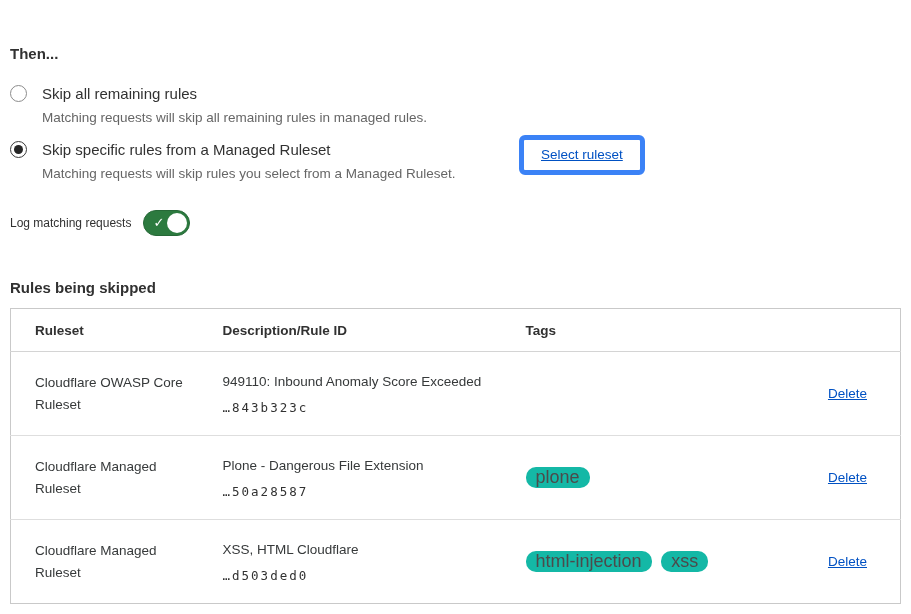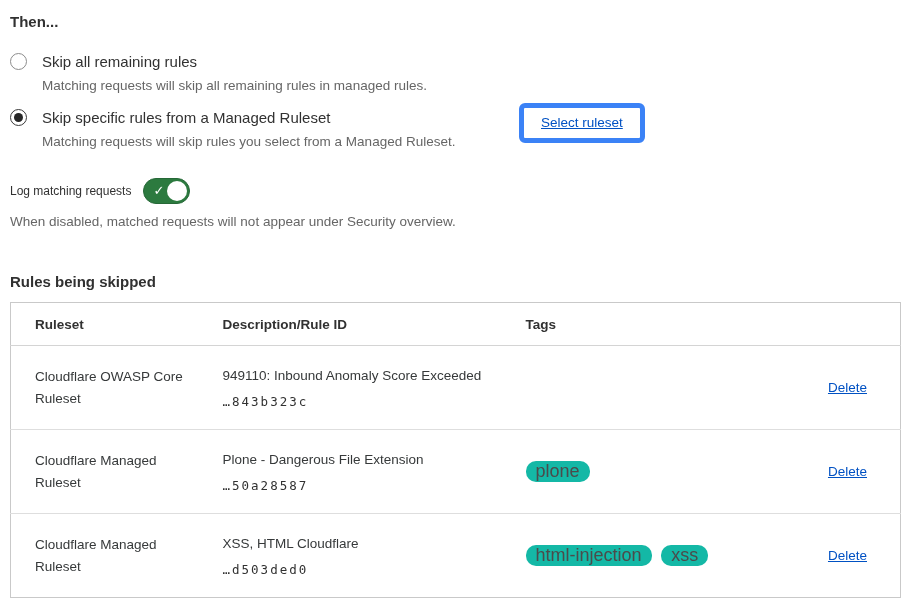--- a/index.html
+++ b/index.html
@@ -2,21 +2,21 @@
 <html><head>
 <meta charset="utf-8">
 <style>
   * { box-sizing: border-box; margin: 0; padding: 0; }
   html, body { background: #ffffff; }
   body {
     width: 911px; height: 614px; overflow: hidden;
     font-family: "Liberation Sans", "DejaVu Sans", sans-serif;
     color: #313131;
   }
-  .page { padding: 12px 11px 0 10px; }
+  .page { padding: 12px 11px 0 10px; margin-top: 32px; }
 
   .section-title {
     font-size: 15px; font-weight: 700; color: #313131; line-height: 19px;
   }
 
   .options { margin-top: 21px; }
   .option { display: flex; margin-bottom: 14px; position: relative; }
   .radio {
     width: 17px; height: 17px; border-radius: 50%;
     border: 1px solid #8c8c8c; background: #fff;
@@ -120,21 +120,20 @@
 
   </div>
 
   <div class="log-row">
     <span class="log-label">Log matching requests</span>
     <span class="toggle">
       <span class="check">✓</span>
       <span class="knob"></span>
     </span>
   </div>
-  <div class="log-desc">When disabled, matched requests will not appear under Security overview.</div>
 
   <div class="table-title">Rules being skipped</div>
 
   <table class="rules-table">
     <colgroup>
       <col style="width:188px">
         <col style="width:303px">
         <col style="width:250px">
         <col style="width:149px">
     </colgroup>

